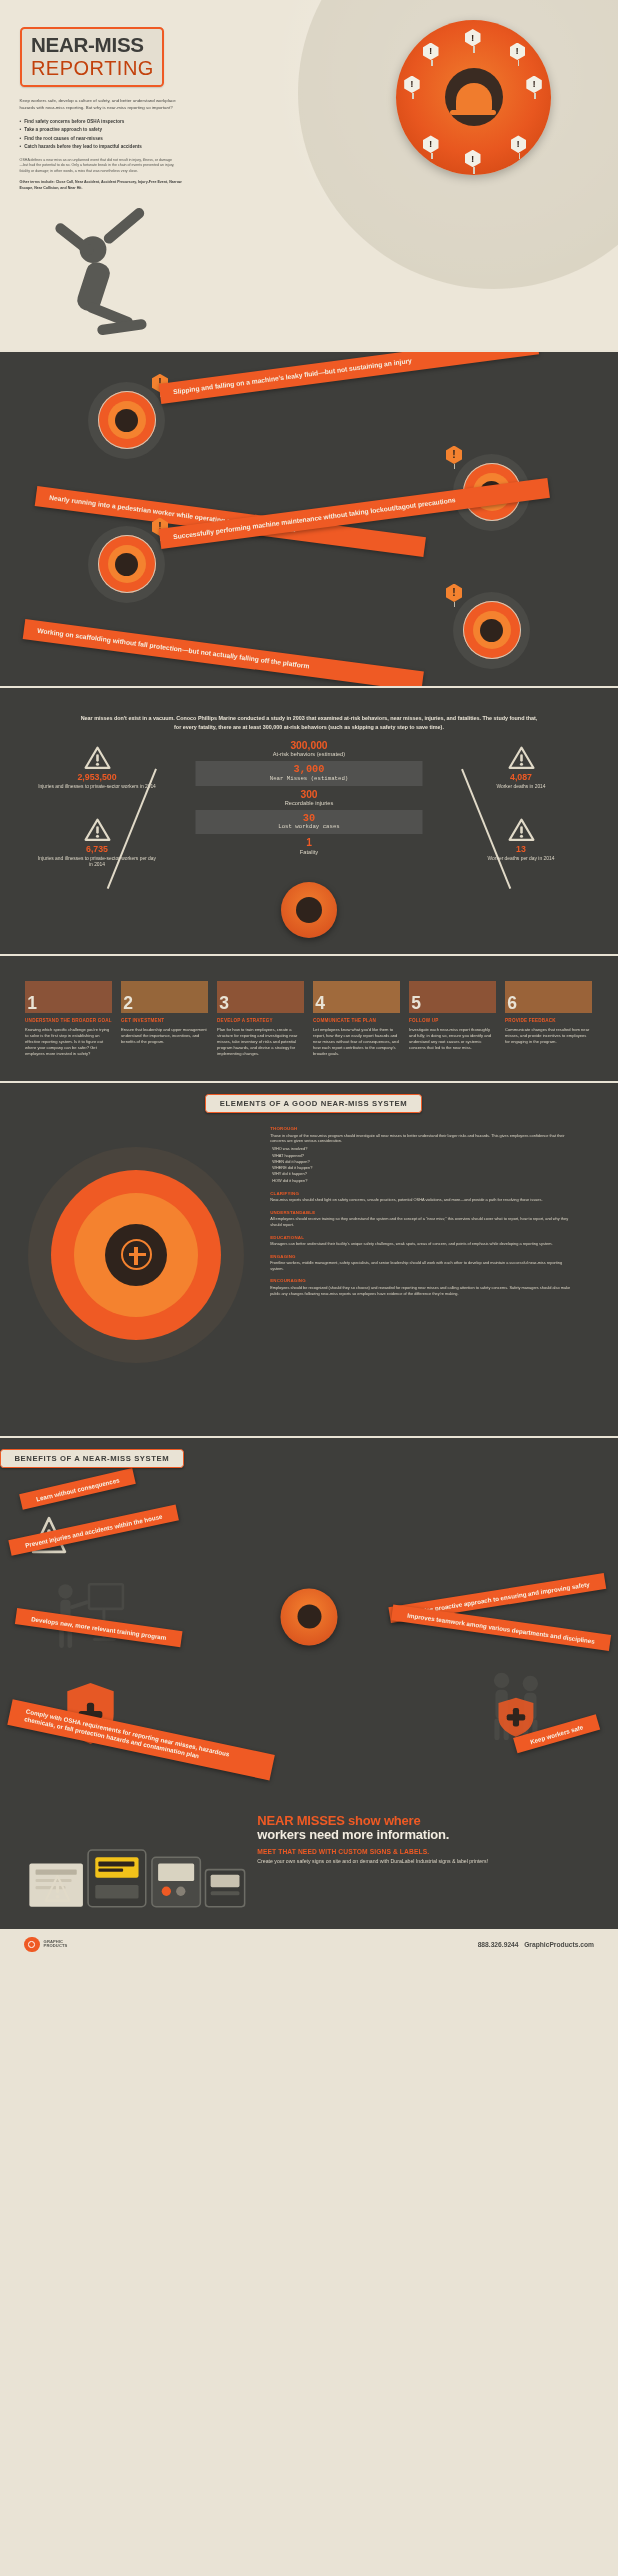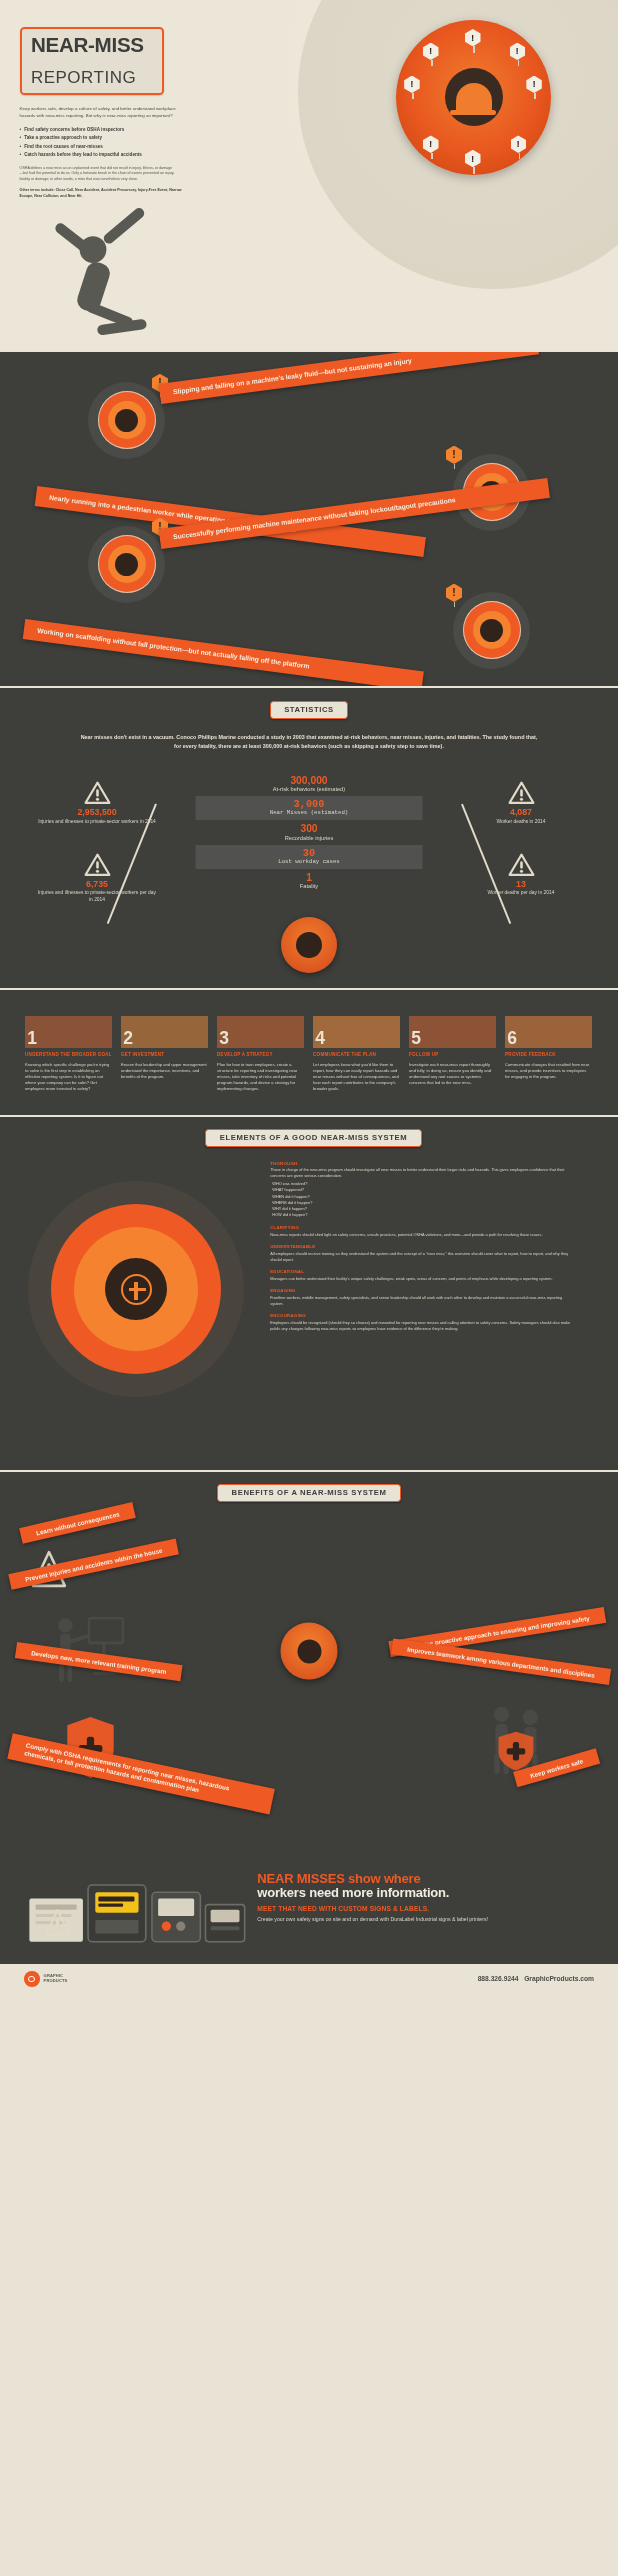--- a/index.html
+++ b/index.html
@@ -45,22 +45,22 @@
     background: #e4ded0;
     padding: 6.2px 9.3px 7.2px;
     width: 144px;
     box-shadow: 0 1px 1.5px rgba(0,0,0,.15);
   }
   .title-box .l1 {
     font-size: 20.6px; font-weight: bold; line-height: .95;
     letter-spacing: -0.3px; color: #3d3d3a;
   }
   .title-box .l2 {
-    font-size: 17px; font-weight: normal; line-height: 1;
-    letter-spacing: 0.5px; color: #404040; margin-top: 14px;
+    font-size: 20px; font-weight: normal; line-height: 1;
+    letter-spacing: 0.5px; color: #c2410c; margin-top: 3px;
   }
   .hero p.intro { font-size: 4.4px; line-height: 1.5; margin-top: 11.3px; width: 170px; color: #4a4a46; }
   .hero ul { list-style: none; margin-top: 7.2px; }
   .hero ul li {
     font-size: 4.6px; font-weight: bold; color: #3d3d3a;
     margin-bottom: 3.6px; padding-left: 4.6px; position: relative;
   }
   .hero ul li:before { content:"\2022"; position:absolute; left:0; }
   .hero p.osha { font-size: 3.6px; line-height: 1.55; margin-top: 8.2px; width: 155px; color: #55554f; }
   .hero p.terms { font-size: 3.6px; font-weight: bold; margin-top: 6.2px; width: 170px; line-height:1.45; }
@@ -129,21 +129,21 @@
     padding:5.7px 13.4px;
     box-shadow:0 1.5px 4.1px rgba(0,0,0,.35);
   }
 
   
   .stats { background:#3e3e3b; padding: 12.4px 0 20.6px; position:relative; }
   .stats .blurb {
     width: 464px;margin: 13.4px auto 0; text-align:center;
     font-size:5.4px;font-weight:bold;line-height:1.65;color:#e9e3d5;
   }
-  .pyramid-wrap{ position:relative;margin-top:21px;height:196px; }
+  .pyramid-wrap{ position:relative;margin-top:5px;height:196px; }
   .pyr-bands{ position:absolute; left:50%; transform:translateX(-50%); top:0; width:227px; }
   .band{ text-align:center;padding:3.1px 0; }
   .band .num{ color:#ef5a24;font-size:10.3px;font-weight:bold;line-height:1.1; }
   .band .cap{ font-size:5.7px;color:#ded8c8;line-height:1.2; }
   .band.alt{ background:rgba(255,255,255,.10);font-family:Liberation Mono, monospace; }
   .tri-left,.tri-right{
     position:absolute;top:32px;width:2.1px;height:129px;background:#e1dac8;
   }
   .tri-left{ left:155px;transform:rotate(22deg);transform-origin:top center; }
   .tri-right{ right:155px;transform:rotate(-22deg);transform-origin:top center; }
@@ -196,39 +196,39 @@
   .el-rings .c4 .plus:after{top:50%;left:6.2px;height:3.6px;width:17.5px;margin-top:-1.8px;}
   .el-right{ width:309px; padding-left:5.2px; }
   .el-item{ margin-bottom:6.7px; }
   .el-item h5{ color:#ef5a24;font-size:4.4px;font-weight:bold;letter-spacing:0.2px;margin-bottom:1.5px; }
   .el-item p{ font-size:3.9px;line-height:1.5;color:#ddd7c7; }
   .el-item ul{ list-style:none;margin:2.1px 0 0 2.1px; }
   .el-item ul li{ font-size:3.9px;line-height:1.6;color:#ddd7c7; }
 
   
   .benefits{ background:#3e3e3b;padding:11.3px 0 5.2px;position:relative;overflow:hidden;height:371px; }
-  .benefits .lbl-wrap{text-align:center;position:relative;z-index:5;}
+  .benefits .lbl-wrap{position:relative;z-index:5;}
   .ben-hub{
     position:absolute;left:50%;top:179px;transform:translate(-50%,-50%);
     width:57px;height:57px;border-radius:50%;
     background:radial-gradient(circle at 50% 40%,#f4822f,#d4491a);
     z-index:6;display:flex;align-items:center;justify-content:center;
     box-shadow:0 2.1px 7.2px rgba(0,0,0,.45);
   }
   .ben-hub .core{width:24px;height:24px;border-radius:50%;background:#2f231c;}
   .ben-band{
     position:absolute;background:#ef5a24;color:#f7f2e6;
     font-size:6.2px;font-weight:600;padding:4.6px 15.5px;
     box-shadow:0 1.5px 4.6px rgba(0,0,0,.4);z-index:4;white-space:nowrap;
   }
   .ben-fig{ position:absolute;z-index:3;opacity:.95; }
 
   
   .cta{ background:#3e3e3b;padding:0 0 3.1px;position:relative; }
-  .cta-inner{ display:flex;align-items:center;padding:5.2px 26px 9.3px;gap:9.3px; }
+  .cta-inner{ display:flex;align-items:flex-start;padding:5.2px 26px 9.3px;gap:9.3px; }
   .cta-art{ width:222px;height:103px;position:relative; }
   .cta-text{ flex:1;padding-bottom:5.2px; }
   .cta-text .big{ font-size:13px;font-weight:bold;color:#f2ece0;line-height:1.12;letter-spacing:-0.2px; }
   .cta-text .mid{ font-size:6.7px;font-weight:bold;color:#ef5a24;margin-top:4.6px;letter-spacing:0.1px; }
   .cta-text .small{ font-size:5.2px;color:#ded8c8;margin-top:3.6px;line-height:1.4; }
   .cta .bigbang{
     position:absolute;left:17.5px;bottom:13.4px;width:27px;height:30px;
   }
   .footer{ background:#e9e3d5;padding:7.2px 24px;display:flex;align-items:center;justify-content:space-between; }
   .footer .logo{ display:flex;align-items:center;gap:4.1px; }
@@ -366,21 +366,20 @@
             <div class="post"></div>
         </div>
       </div>
       <div class="banner" style="left:24px;top:242px;width:402px;transform:rotate(7.5deg);transform-origin:left center;">Working on scaffolding without fall protection—but not actually falling off the platform</div>
     </div>
   </section>
 
   <div class="divline"></div>
 
   <section class="stats">
-    <div class="lbl-wrap center"><span class="sec-label">STATISTICS</span></div>
     <p class="blurb">Near misses don't exist in a vacuum. Conoco Phillips Marine conducted a study in 2003 that examined at-risk behaviors, near misses, injuries, and fatalities. The study found that, for every fatality, there are at least 300,000 at-risk behaviors (such as skipping a safety step to save time).</p>
 
     <div class="pyramid-wrap">
       <div class="tri-left"></div>
       <div class="tri-right"></div>
 
       <div class="pyr-bands">
         <div class="band">
           <div class="num">300,000</div>
           <div class="cap">At-risk behaviors (estimated)</div>

